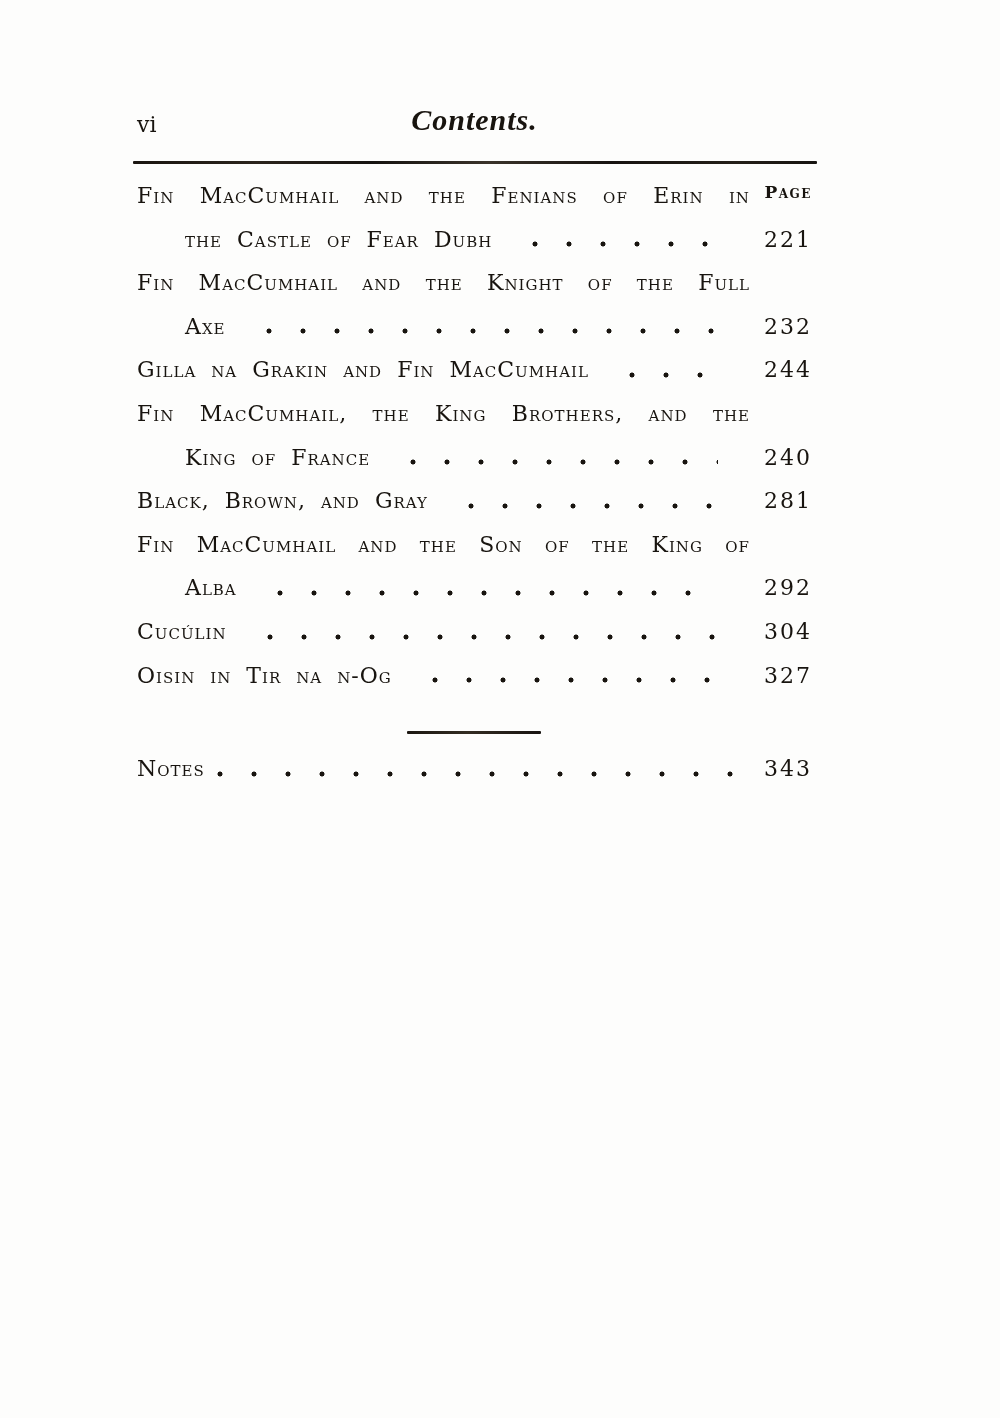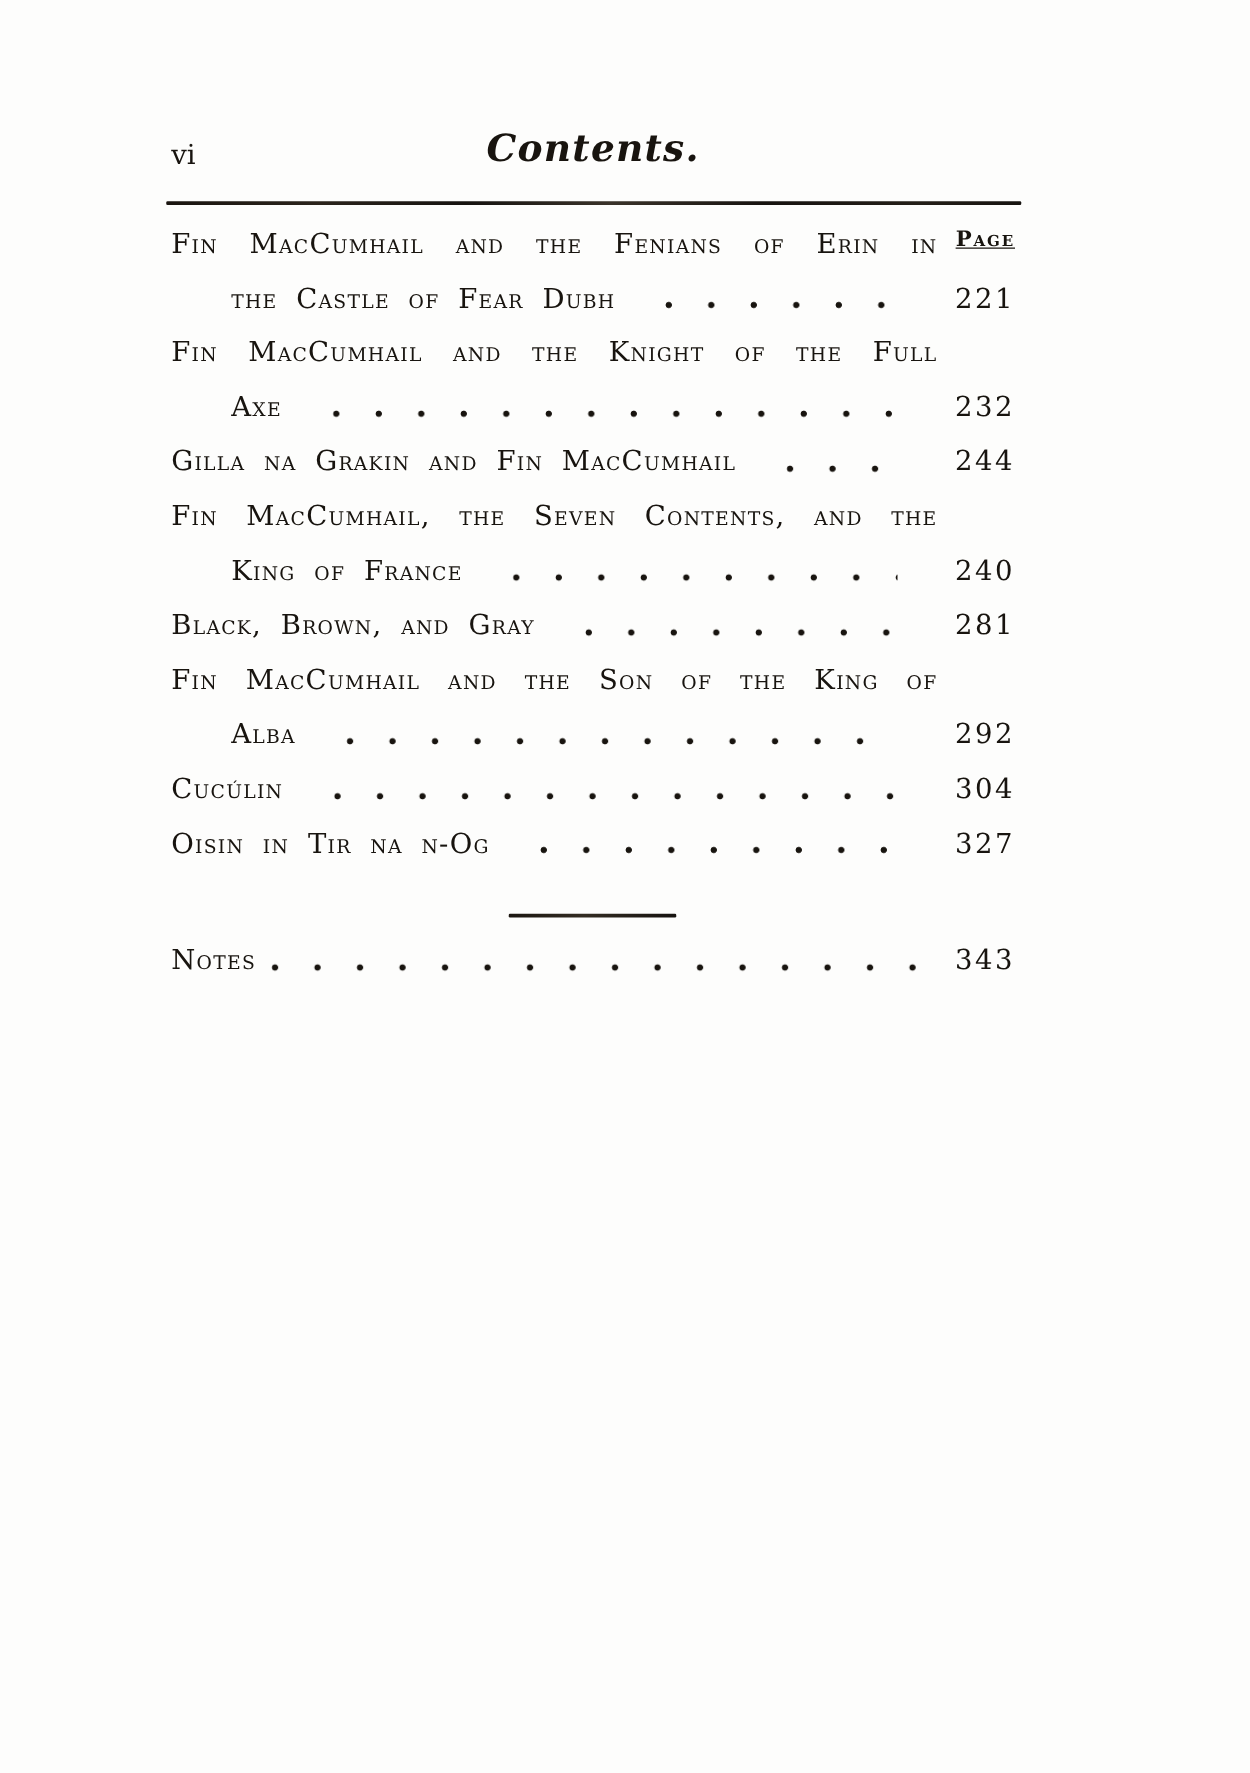--- a/index.html
+++ b/index.html
@@ -19,35 +19,35 @@
   .folio {
     position: absolute; left: 137px; top: 110px;
     font-size: 22px; line-height: 30px;
   }
   .running-title {
     position: absolute; left: 137px; top: 102px; width: 675px;
     text-align: center;
     font-style: italic; font-weight: bold;
     font-size: 30px; line-height: 36px;
     letter-spacing: 1px;
+    font-family: Liberation Serif, serif;
   }
   .head-rule {
     position: absolute; left: 133px; top: 161px;
     width: 684px; height: 3px;
     background: linear-gradient(90deg, #1a1510 0%, #2b241c 18%, #161310 35%, #3a332a 52%, #171310 70%, #241f18 88%, #161310 100%);
     border-radius: 1px;
   }
   .page-col-label {
     position: absolute; left: 137px; top: 183px; width: 675px;
     text-align: right;
     font-variant: small-caps;
     font-weight: bold;
     font-size: 17px; line-height: 18px;
     letter-spacing: 1.5px;
-    text-decoration: underline;
   }
 
   .toc {
     position: absolute; left: 137px; top: 174px; width: 675px;
     font-size: 22px; line-height: 43.6px;
     font-variant: small-caps;
     letter-spacing: 1px;
     word-spacing: 7px;
   }
   .toc-line { white-space: nowrap; }
@@ -120,21 +120,21 @@
 
     <div class="entry">
       <div class="toc-line flex">
         <span>Gilla na Grakin and Fin MacCumhail</span>
         <span class="leader"></span>
         <span class="pagenum">244</span>
       </div>
     </div>
 
     <div class="entry">
-      <div class="toc-line just">Fin MacCumhail, the Seven Contents, and the</div>
+      <div class="toc-line just">Fin MacCumhail, the King Brothers, and the</div>
       <div class="toc-line flex">
         <span class="cont-indent">King of France</span>
         <span class="leader"></span>
         <span class="pagenum">240</span>
       </div>
     </div>
 
     <div class="entry">
       <div class="toc-line flex">
         <span>Black, Brown, and Gray</span>

